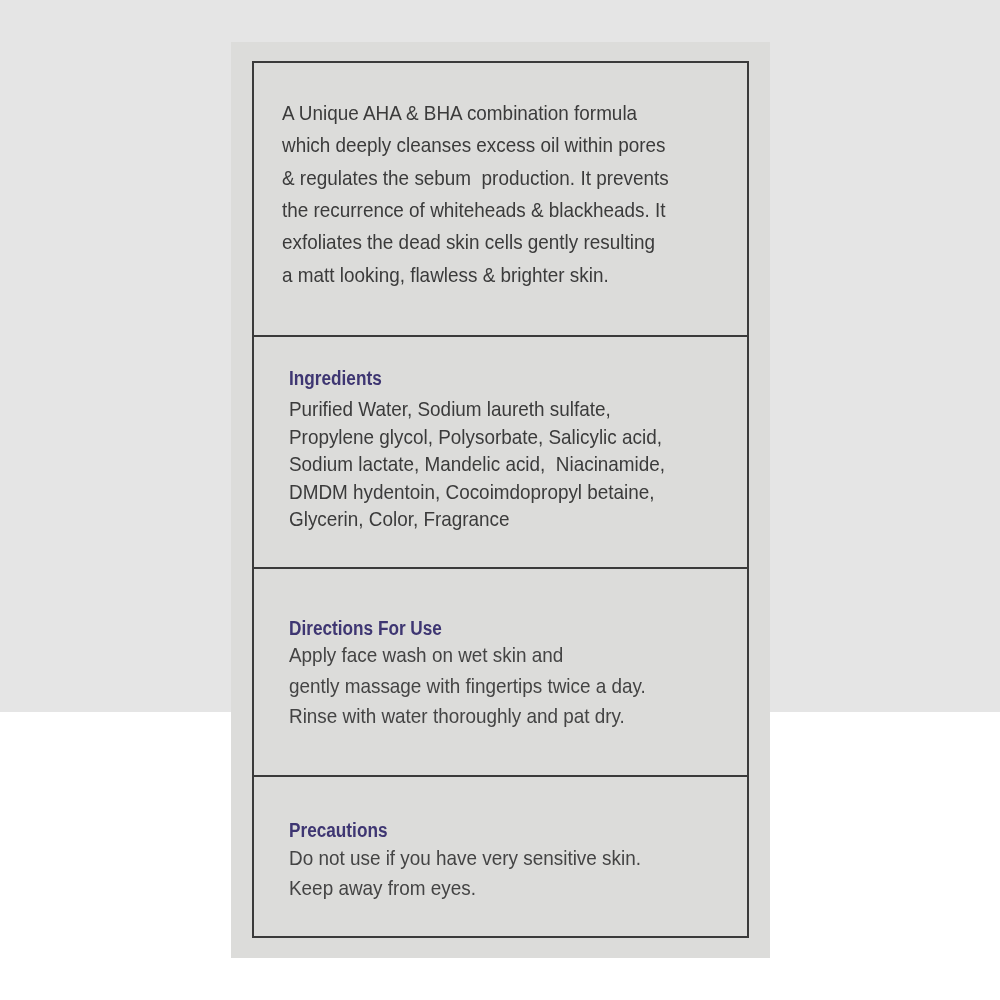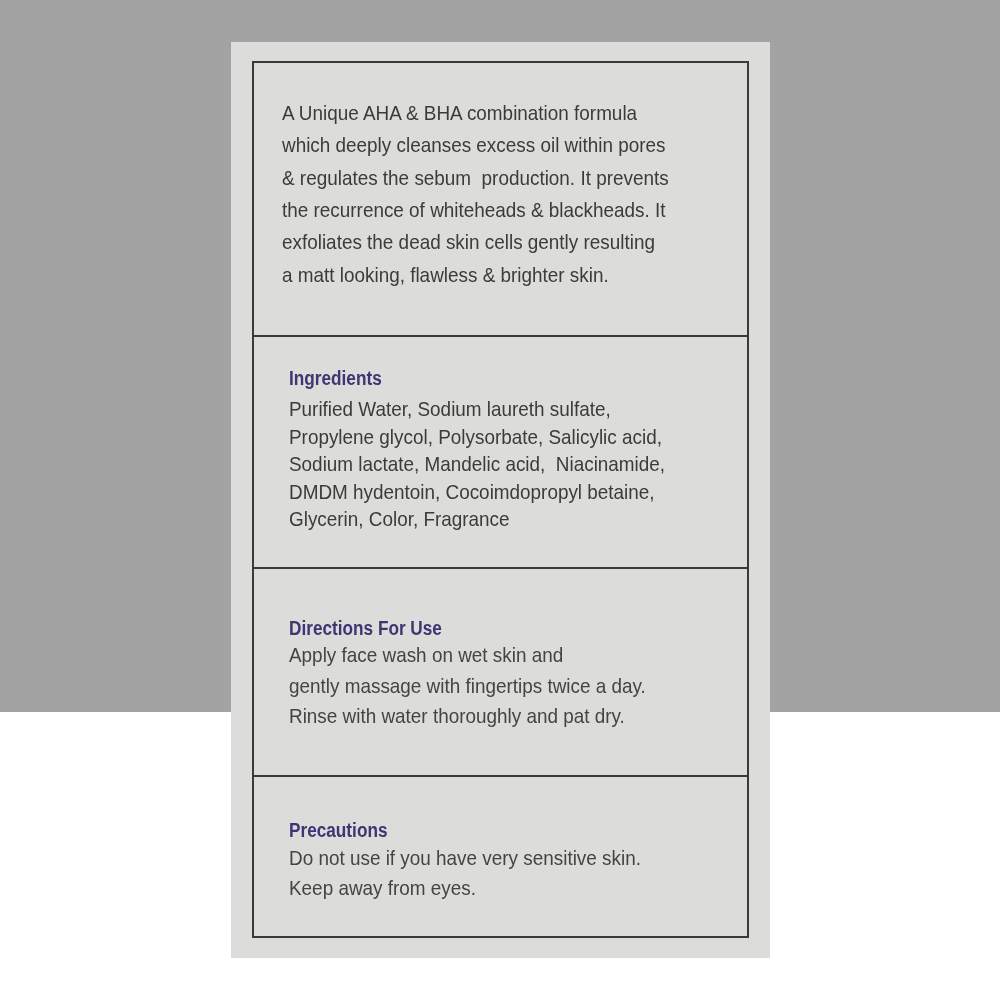--- a/index.html
+++ b/index.html
@@ -7,21 +7,21 @@
       padding: 0;
       background: #ffffff;
       width: 1000px;
       height: 1000px;
       overflow: hidden;
     }
     .page {
       position: relative;
       width: 1000px;
       height: 712px;
-      background: #a3a3a3;
+      background: #e5e5e5;
     }
     .panel {
       position: absolute;
       left: 231px;
       top: 42px;
       width: 539px;
       height: 916px;
       background: #dcdcda;
     }
     .box {

